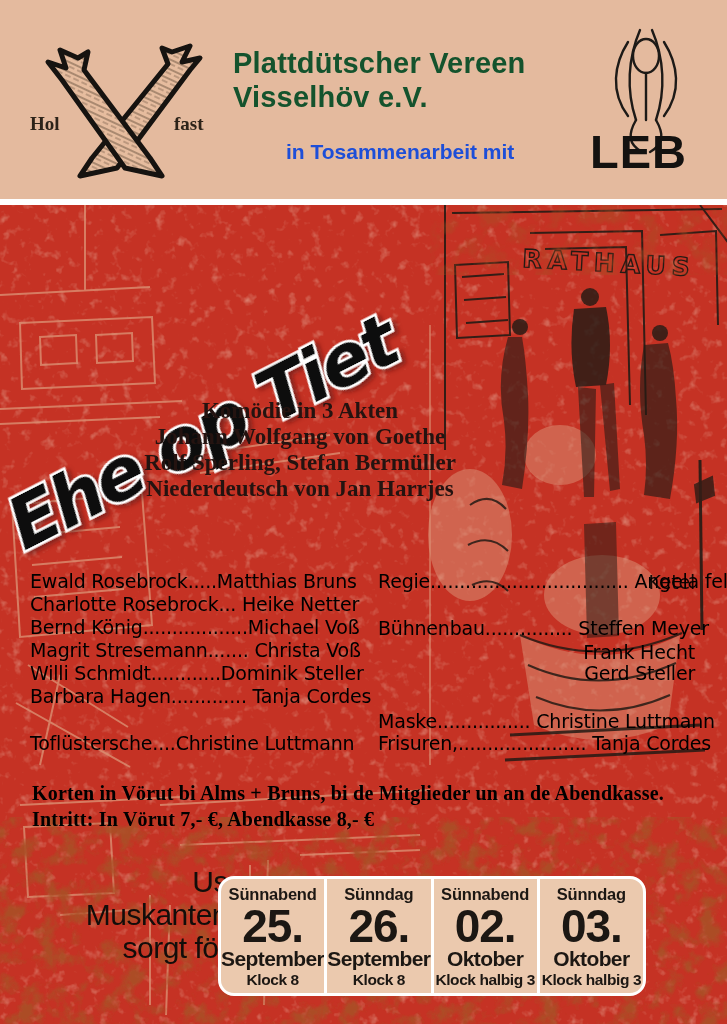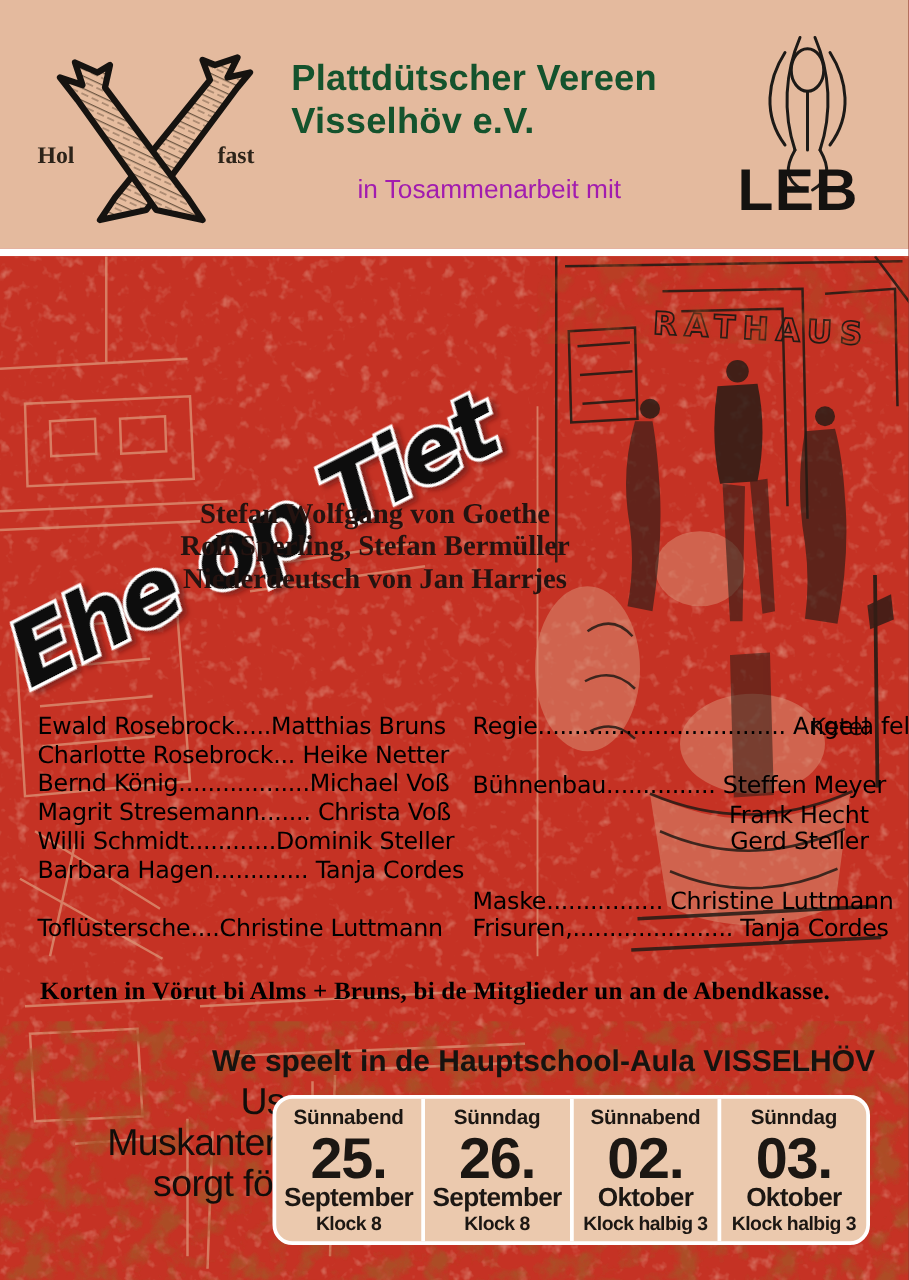--- a/index.html
+++ b/index.html
@@ -4,21 +4,21 @@
 <style>
   html,body{margin:0;padding:0;background:#444;}
   .poster{position:relative;width:727px;height:1024px;margin:0 auto;overflow:hidden;
           font-family:"Liberation Sans",sans-serif;background:#c53224;}
   
   .header{position:absolute;left:0;top:0;width:727px;height:199px;background:#e4ba9e;}
   .divider{position:absolute;left:0;top:199px;width:727px;height:6px;background:#ffffff;}
   .holfast{position:absolute;left:22px;top:18px;}
   .org{position:absolute;left:233px;top:46px;color:#14532d;font-weight:700;
        font-size:29px;line-height:34px;letter-spacing:.2px;}
-  .coop{position:absolute;left:286px;top:140px;color:#a21caf;font-size:21px;font-weight:400;}
+  .coop{position:absolute;left:286px;top:140px;color:#1d4ed8;font-size:21px;font-weight:700;}
   .leb{position:absolute;left:570px;top:16px;}
   
   .body{position:absolute;left:0;top:205px;width:727px;height:819px;background:#c53224;}
   .bg-art{position:absolute;left:0;top:0;z-index:0;}
   .layer{position:absolute;z-index:2;}
   .title-svg{position:absolute;left:-6px;top:8px;z-index:2;pointer-events:none;}
   .title-text{font-family:"DejaVu Sans",sans-serif;font-weight:800;font-style:italic;
               font-size:72px;letter-spacing:-3px;fill:#0e0c0b;stroke:#ffffff;stroke-width:5px;paint-order:stroke;}
   .subtitle{left:85px;top:193px;width:430px;text-align:center;
             font-family:"Liberation Serif",serif;font-weight:700;font-size:23px;line-height:26px;color:#241310;}
@@ -29,21 +29,21 @@
   .prod .c-line{left:378px;}
   .prod .c-line.ralign{left:auto;right:32px;}
   .ovl{position:relative;display:inline-block;}
   .ovl .ghost{position:absolute;left:14px;top:1px;opacity:.9;text-align:right;}
   .tickets{left:32px;top:575px;font-family:"Liberation Serif",serif;font-weight:700;
            font-size:20px;line-height:26px;color:#000000;letter-spacing:.2px;}
   .venue{left:0;top:631px;width:700px;text-align:right;font-weight:700;font-size:24px;color:#16130f;}
   .music{left:16px;top:660px;width:212px;text-align:right;font-weight:400;
          font-size:30px;line-height:33px;color:#120d0a;letter-spacing:-.5px;}
   
-  .datebox{left:218px;top:671px;width:478px;height:120px;background:#ebc9ae;
+  .datebox{left:218px;top:671px;width:428px;height:120px;background:#ebc9ae;
            border:3px solid #fff;border-radius:16px;box-sizing:border-box;display:flex;}
   .date-card{flex:1 1 0;text-align:center;color:#1c1713;overflow:hidden;padding-top:6px;}
   .date-card + .date-card{border-left:3px solid #fff;}
   .d-day{font-size:16.5px;font-weight:700;letter-spacing:-.2px;}
   .d-num{font-size:46px;font-weight:800;line-height:44px;letter-spacing:-1px;}
   .d-month{font-size:21px;font-weight:700;line-height:22px;letter-spacing:-.6px;}
   .d-time{font-size:15.5px;font-weight:700;line-height:19px;letter-spacing:-.4px;}
 </style>
 </head>
 <body>
@@ -174,21 +174,22 @@
         <filter id="tshadow" x="-20%" y="-20%" width="150%" height="150%">
           <feDropShadow dx="3" dy="4" stdDeviation="2" flood-color="#55100a" flood-opacity="0.55"></feDropShadow>
         </filter>
       </defs>
       <g transform="translate(30,338) rotate(-27)" filter="url(#tshadow)">
         <text class="title-text" x="0" y="0">Ehe op Tiet</text>
       </g>
     </svg>
 
     <div class="layer subtitle">
-      <div>Stefan Wolfgang von Goethe</div>
+      <div>Komödie in 3 Akten</div>
+      <div>Johann Wolfgang von Goethe</div>
       <div>Rolf Sperling, Stefan Bermüller</div>
       <div>Niederdeutsch von Jan Harrjes</div>
     </div>
 
     <div class="layer credits cast">
       <div class="c-line" style="top:13px">Ewald Rosebrock.....Matthias Bruns</div>
       <div class="c-line" style="top:59px">Bernd König..................Michael Voß</div>
       <div class="c-line" style="top:36px">Charlotte Rosebrock... Heike Netter</div>
       <div class="c-line" style="top:82px">Magrit Stresemann....... Christa Voß</div>
       <div class="c-line" style="top:105px">Willi Schmidt............Dominik Steller</div>
@@ -200,23 +201,23 @@
       <div class="c-line" style="top:13px"><span>Regie.................................. </span><span class="ovl"><span>Angela feld</span><span class="ghost">Ketel</span></span></div>
       <div class="c-line" style="top:60px">Bühnenbau............... Steffen Meyer</div>
       <div class="c-line ralign" style="top:84px">Frank Hecht</div>
       <div class="c-line ralign" style="top:105px">Gerd Steller</div>
       <div class="c-line" style="top:153px">Maske................ Christine Luttmann</div>
       <div class="c-line" style="top:175px">Frisuren,...................... Tanja Cordes</div>
     </div>
 
     <div class="layer tickets">
       <div>Korten in Vörut bi Alms + Bruns, bi de Mitglieder un an de Abendkasse.</div>
-    </div>
-
-    <div class="layer venue">We speelt in de Hauptschool-Aula VISSELHÖV</div>
+      <div>Intritt: In Vörut 7,- €, Abendkasse 8,- €</div>
+    </div>
+
 
     <div class="layer music">
       <div>Us</div>
       <div>Muskanten</div>
       <div>sorgt för</div>
     </div>
 
     <div class="layer datebox">
       <div class="date-card">
         <div class="d-day">Sünnabend</div>

